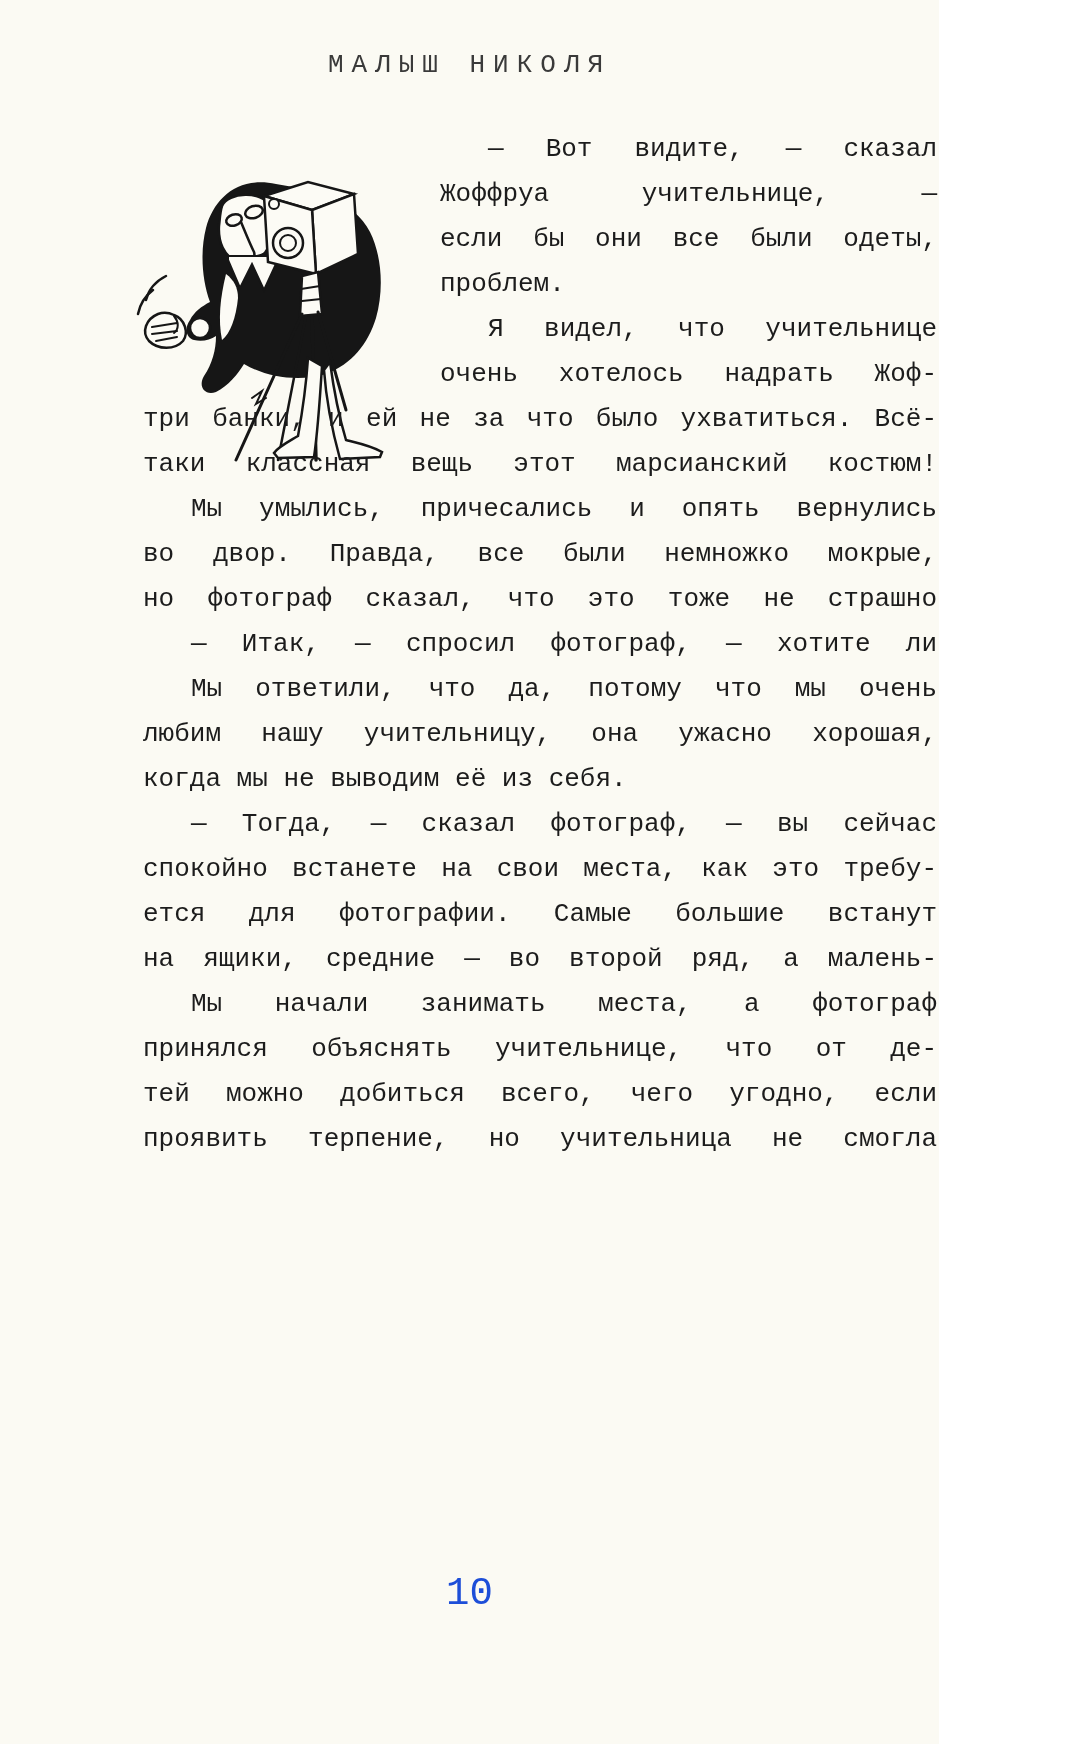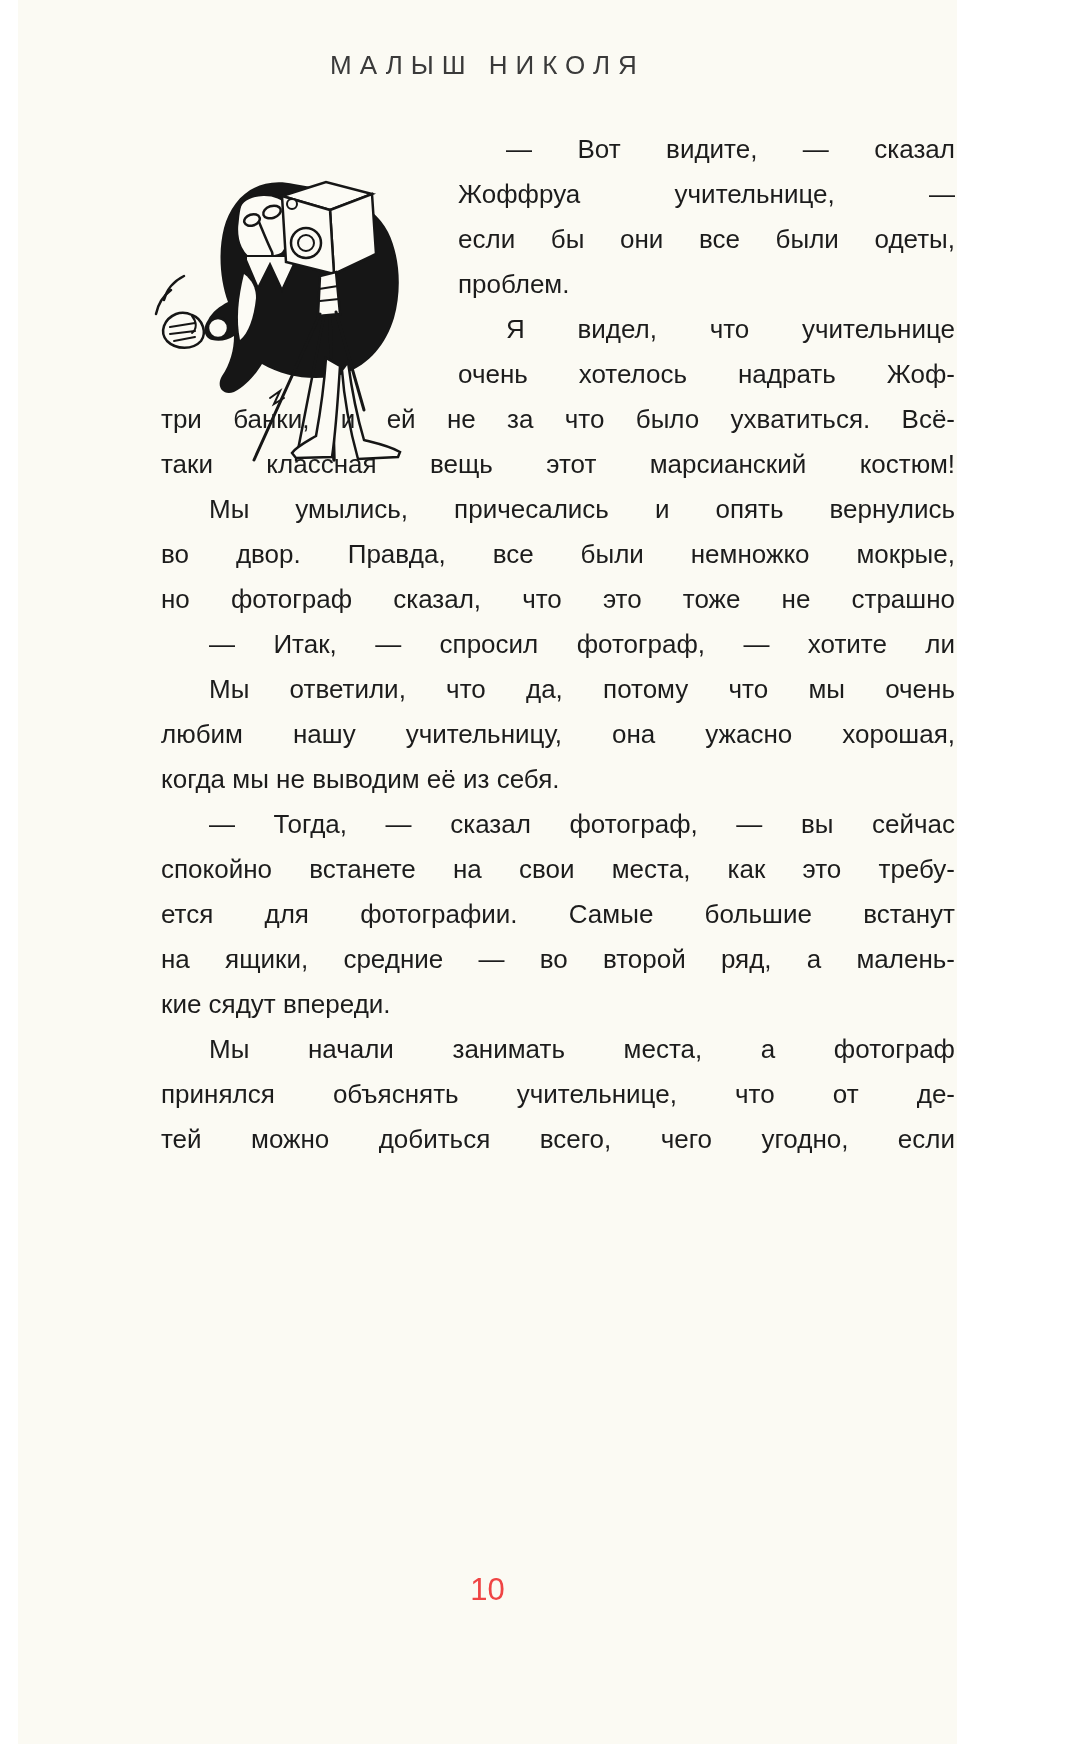--- a/index.html
+++ b/index.html
@@ -1,23 +1,22 @@
 <!DOCTYPE html>
 <html><head>
 <meta charset="utf-8">
 <style>
   html,body { margin:0; padding:0; }
   .page {
     position:relative;
     width:939px; height:1744px;
     background:#fbfaf3;
-    font-family:Liberation Sans, sans-serif;
+    font-family:Liberation Mono, monospace;
     color:#1e1e1e;
     overflow:hidden;
-    margin-left:18px;
   }
   .running-head {
     position:absolute; top:50px; left:0; width:100%;
     text-align:center;
     font-size:26px; letter-spacing:8px;
     color:#3a3a3a;
   }
   .illustration {
     position:absolute; left:128px; top:148px;
     width:322px; height:322px;
@@ -29,21 +28,21 @@
     font-size:26px; line-height:45px; height:45px;
     text-align:justify; text-align-last:justify;
     overflow:visible; white-space:normal;
     color:#1c1c1c;
   }
   .line.wrap   { margin-left:297px; }
   .line.indent { text-indent:48px; }
   .line.last   { text-align-last:left; }
   .folio {
     position:absolute; top:1572px; left:0; width:100%;
-    text-align:center; font-size:31px; color:#ef4444;
+    text-align:center; font-size:39px; color:#1d4ed8;
   }
   svg .ink   { stroke:#161616; fill:none; stroke-linecap:round; }
   svg .fillb { fill:#161616; stroke:none; }
   svg .paper { fill:#fcfbf5; stroke:#161616; }
 </style>
 </head>
 <body>
 
 <div class="page">
 
@@ -129,21 +128,21 @@
       <div class="line">во двор. Правда, все были немножко мокрые,</div>
       <div class="line">но фотограф сказал, что это тоже не страшно</div>
       <div class="line indent">— Итак, — спросил фотограф, — хотите ли</div>
       <div class="line indent">Мы ответили, что да, потому что мы очень</div>
       <div class="line">любим нашу учительницу, она ужасно хорошая,</div>
       <div class="line last">когда мы не выводим её из себя.</div>
       <div class="line indent">— Тогда, — сказал фотограф, — вы сейчас</div>
       <div class="line">спокойно встанете на свои места, как это требу-</div>
       <div class="line">ется для фотографии. Самые большие встанут</div>
       <div class="line">на ящики, средние — во второй ряд, а малень-</div>
-      <div class="line last">кие сядут впереди.</div>
       <div class="line indent">Мы начали занимать места, а фотограф</div>
       <div class="line">принялся объяснять учительнице, что от де-</div>
       <div class="line">тей можно добиться всего, чего угодно, если</div>
+      <div class="line">проявить терпение, но учительница не смогла</div>
     </div>
 
   <div class="folio">10</div>
 
 </div>
 
 </body></html>

